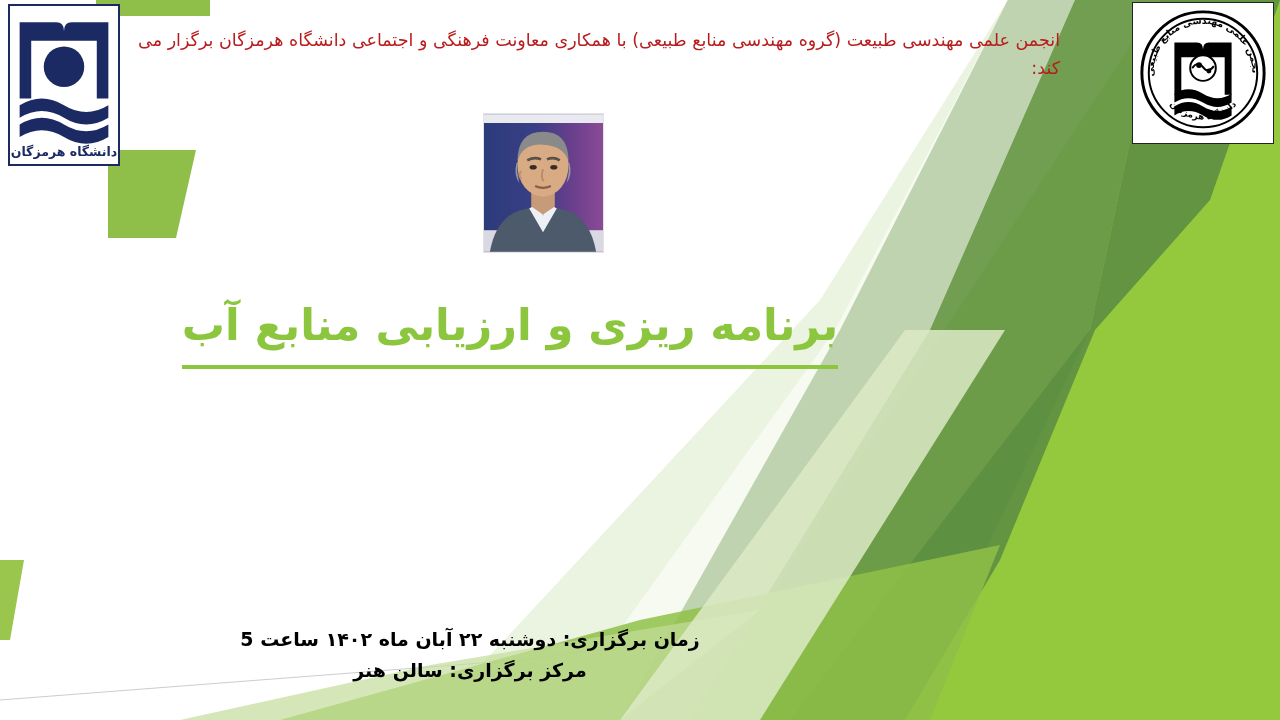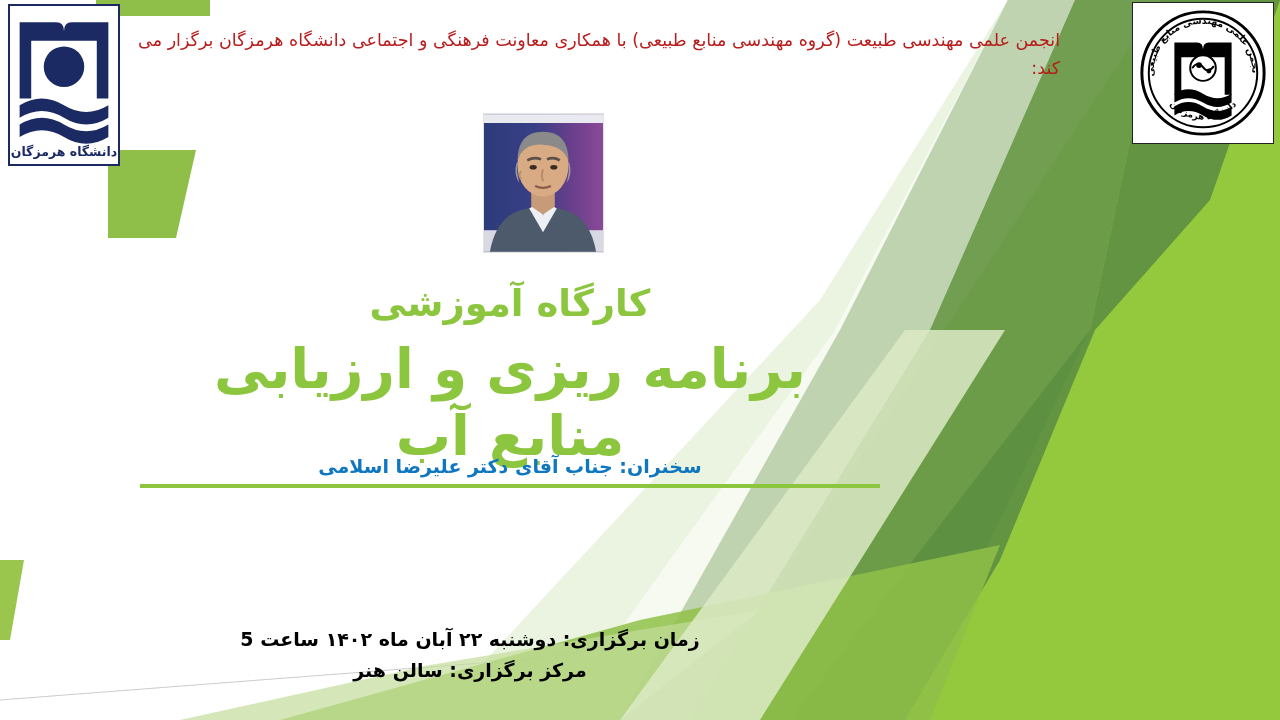--- a/index.html
+++ b/index.html
@@ -93,23 +93,23 @@
   #workshop-label {
     color: #8cc63e;
     font-weight: bold;
     font-size: 37px;
     line-height: 1.15;
     letter-spacing: 0.5px;
   }
   #workshop-title {
     color: #8cc63e;
     font-weight: bold;
-    font-size: 55px;
+    font-size: 43px;
     line-height: 1.22;
-    margin-top: 10px;
+    margin-top: 16px;
     display: inline-block;
     border-bottom: 4px solid #8cc63e;
     padding-bottom: 14px;
   }
 
   
   #speaker-name {
     position: absolute;
     left: 140px;
     top: 455px;
@@ -259,25 +259,23 @@
       <path d="M64 46 q7 -3 13 1" stroke="#5a5149" stroke-width="2.6" fill="none"></path>
       <ellipse cx="50" cy="54" rx="3.6" ry="2.4" fill="#3a2c22"></ellipse>
       <ellipse cx="71" cy="54" rx="3.6" ry="2.4" fill="#3a2c22"></ellipse>
       <path d="M60 56 q-3 9 1 12" stroke="#b98b68" stroke-width="2" fill="none"></path>
       <path d="M52 73 q8 4 16 0" stroke="#8d5c48" stroke-width="2.4" fill="none"></path>
       <path d="M38 58 q-4 4 0 8" stroke="#c08f6c" stroke-width="2" fill="none"></path>
     </svg>
   </div>
 
   <div id="title-block">
-    <div id="workshop-label">کارگاه آموزشی</div>
     <div id="workshop-title">برنامه ریزی و ارزیابی منابع آب</div>
   </div>
 
-  <div id="speaker-name">سخنران: جناب آقای دکتر علیرضا اسلامی</div>
 
 
   <div id="event-details">
     <div>زمان برگزاری: دوشنبه ۲۲ آبان ماه ۱۴۰۲  ساعت 5</div>
     <div>مرکز برگزاری: سالن هنر</div>
   </div>
 
 </div>
 
 </body></html>

